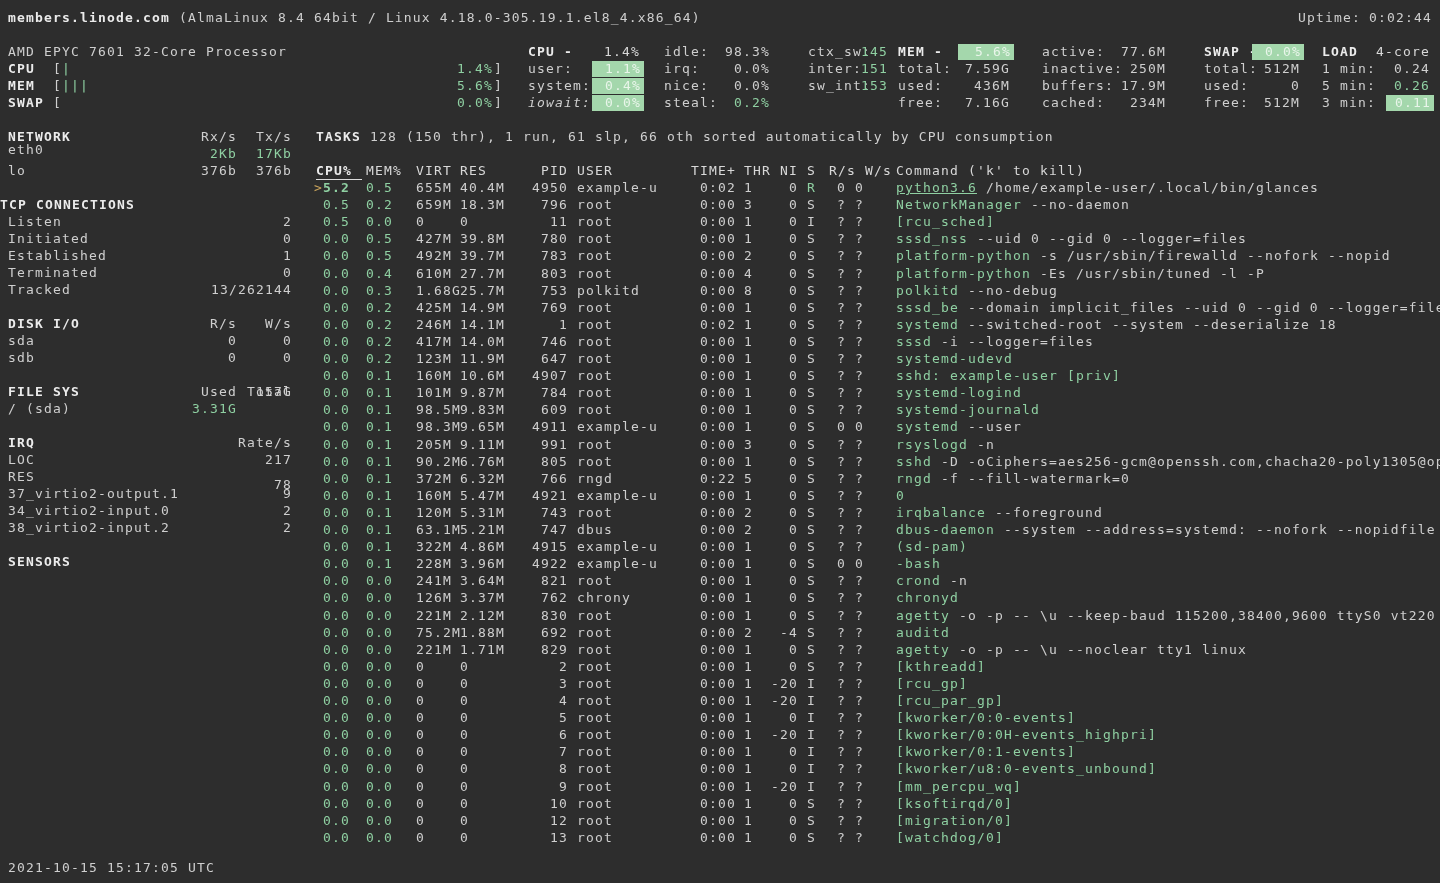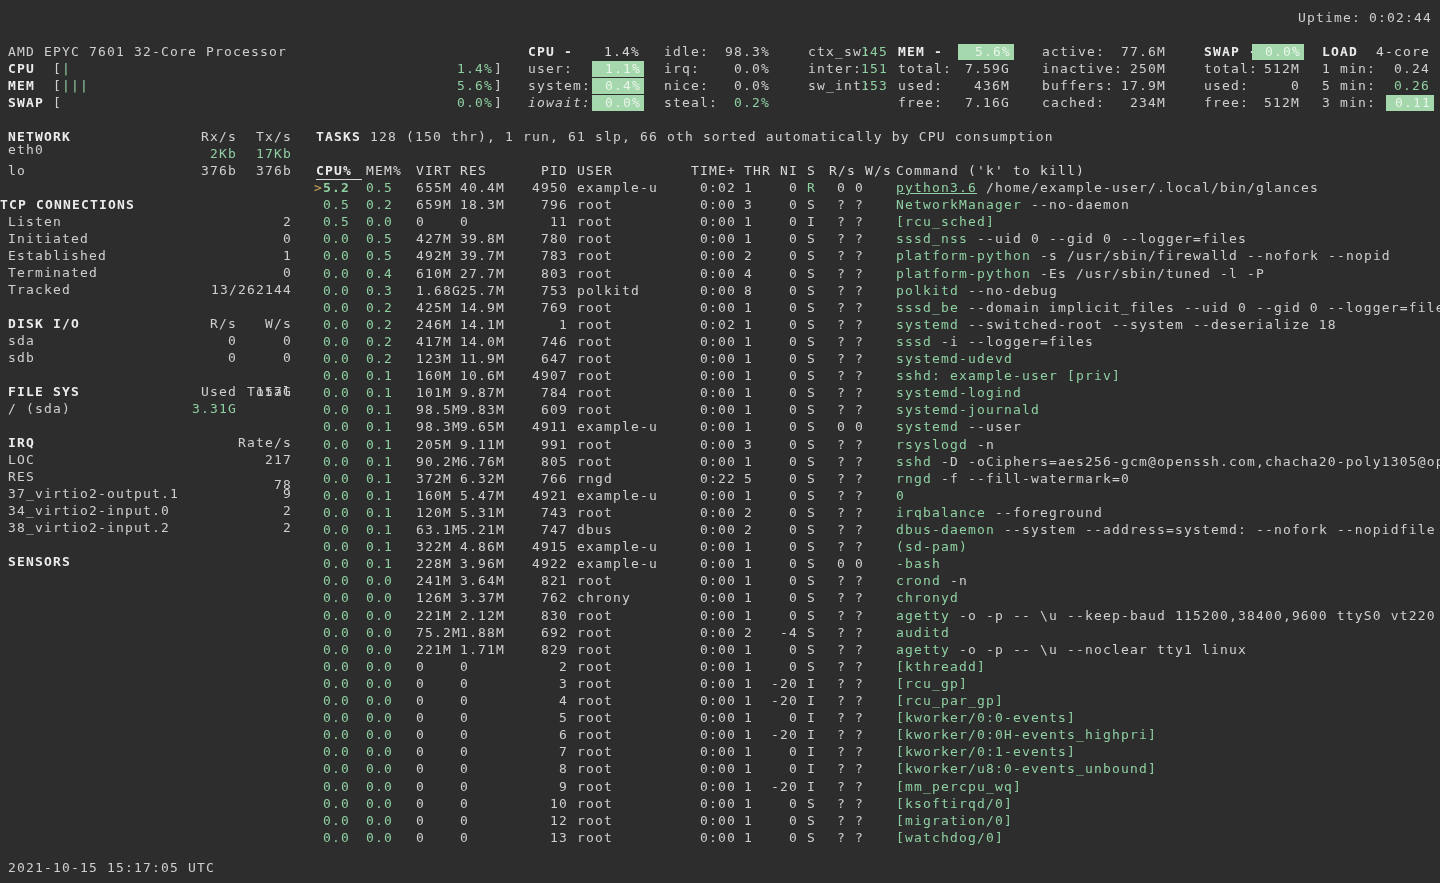--- a/index.html
+++ b/index.html
@@ -36,20 +36,21 @@
     font-weight:bold;color:#ebebeb;
     border-bottom:1px solid #dcdcdc;
     width:46px;
   }
 </style>
 </head>
 <body>
 
 <div class="screen">
 
+  <div class="t" style="left:8px;top:10px"><span class="b">members.linode.com</span><span style="margin-left:9px">(AlmaLinux 8.4 64bit / Linux 4.18.0-305.19.1.el8_4.x86_64)</span></div>
   <div class="t" style="right:8px;top:10px"><span>Uptime:</span><span style="margin-left:8px">0:02:44</span></div>
 
   <div class="sec" id="quicklook">
       <span class="t " style="left: 8px; top: 44px;">AMD EPYC 7601 32-Core Processor</span>
       <span class="t b" style="left: 8px; top: 61px;">CPU</span>
       <span class="t " style="left: 53px; top: 61px;">[</span>
       <span class="t g" style="left: 62px; top: 61px;">|</span>
       <span class="t g" style="right: 947px; top: 61px;">1.4%</span>
       <span class="t " style="left: 494px; top: 61px;">]</span>
       <span class="t b" style="left: 8px; top: 78px;">MEM</span>

